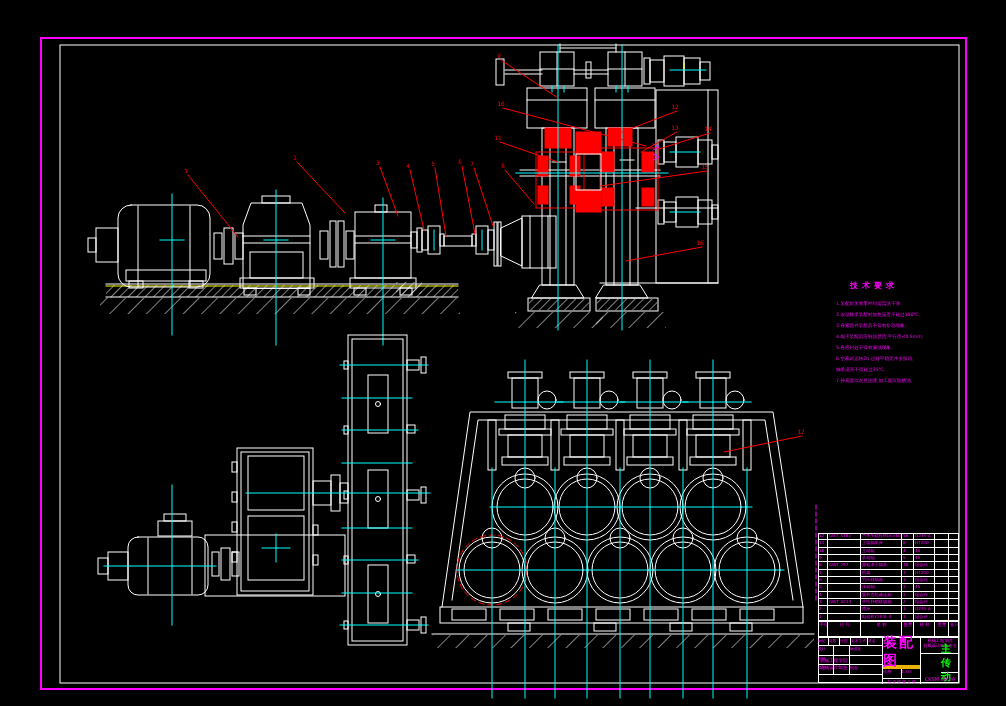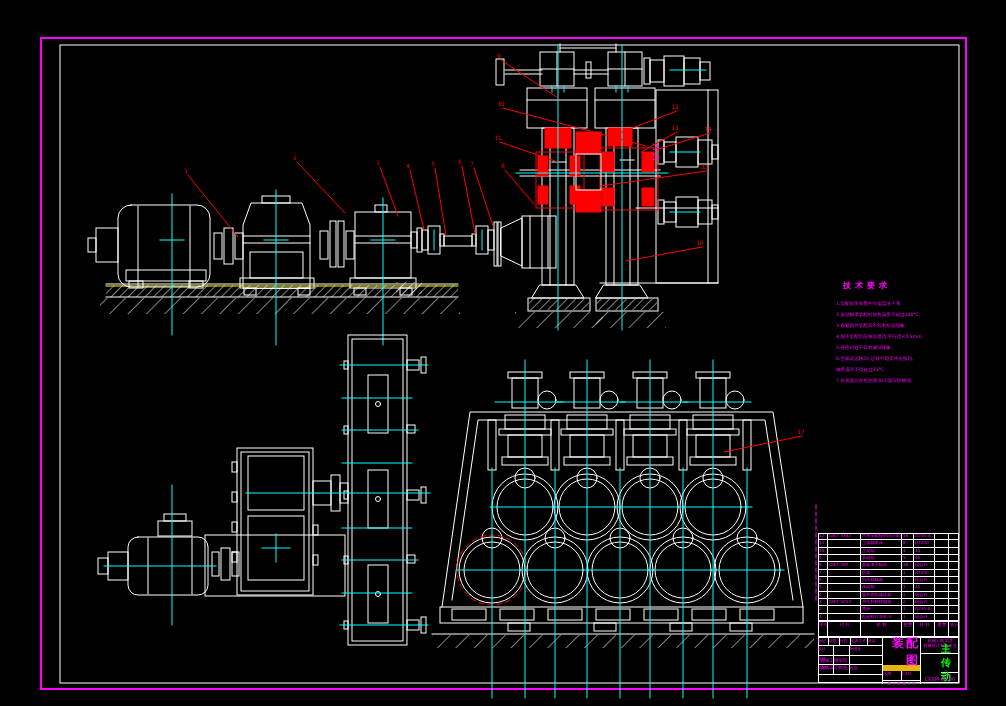--- a/index.html
+++ b/index.html
@@ -1,21 +1,21 @@
 <!DOCTYPE html>
 <html><head>
 <meta charset="utf-8">
 <style>
   html,body{margin:0;padding:0;background:#000;}
   #page{position:relative;width:1006px;height:706px;background:#000;overflow:hidden;
         font-family:"DejaVu Sans",sans-serif;}
   .abs{position:absolute;}
   
   #techreq{left:836px;top:280px;width:125px;color:#ff00ff;}
-  #techreq .tr-title{font-size:8px;font-weight:bold;letter-spacing:4px;margin:0 0 7px 7px;}
+  #techreq .tr-title{font-size:8px;font-weight:bold;letter-spacing:4px;margin:0 0 7px 14px;}
   #techreq .tr-line{font-size:4.6px;line-height:11px;white-space:nowrap;overflow:hidden;}
   
   #titleblock{left:818px;top:533px;width:141px;height:150px;color:#ff00ff;}
   .tb-border{position:absolute;box-sizing:border-box;border:1px solid #fff;}
   .bom-row{display:flex;height:7.33px;box-sizing:border-box;border-bottom:1px solid #fff;}
   .bom-cell{box-sizing:border-box;border-right:1px solid #fff;font-size:4.2px;line-height:6px;
             color:#ff00ff;overflow:hidden;white-space:nowrap;padding-left:1px;}
   .c-no{width:10px;} .c-code{width:33px;} .c-name{width:41px;} .c-qty{width:12px;}
   .c-mtl{width:21px;} .c-wt{width:14px;} .c-rmk{width:10px;border-right:none;}
   .hdr .bom-cell{font-size:4.4px;text-align:center;}
@@ -637,22 +637,22 @@
       <div style="display:flex;height:9.5px;">
         <div class="sig-cell" style="width:16px">工艺</div>
         <div class="sig-cell" style="width:16px"></div>
         <div class="sig-cell" style="width:32px;border-right:none">批准</div>
       </div>
       <div class="abs tiny" style="left:2px;top:20px;font-size:4.6px;">机械工程学院</div>
       <div class="abs tiny" style="left:2px;top:27px;font-size:4.6px;">机械设计制造</div>
     </div>
 
     <div class="abs" style="left:64px;top:0;width:38px;height:46px;border-left:1px solid #fff;box-sizing:border-box;">
-      <div style="height:27px;border-bottom:6px solid #eab308;color:#ff00ff;font-size:12px;font-weight:bold;
-                  display:flex;align-items:center;justify-content:center;letter-spacing:2px;text-align:right;">装配图</div>
+      <div style="height:27px;border-bottom:4px solid #eab308;color:#ff00ff;font-size:14px;font-weight:bold;
+                  display:flex;align-items:center;justify-content:center;letter-spacing:2px;">装配图</div>
       <div style="display:flex;height:9px;border-bottom:1px solid #fff;">
         <div class="tiny" style="width:18px;border-right:1px solid #fff;">比例</div>
         <div class="tiny" style="width:19px;">1:10</div>
       </div>
       <div class="tiny" style="height:9px;text-align:center;">共 1 张 第 1 张</div>
     </div>
 
     <div class="abs" style="left:102px;top:0;width:39px;height:46px;border-left:1px solid #fff;box-sizing:border-box;">
       <div style="height:15px;border-bottom:1px solid #fff;overflow:hidden;">
         <div class="tiny" style="font-size:4.2px;text-align:center;">机械工程学院</div>

